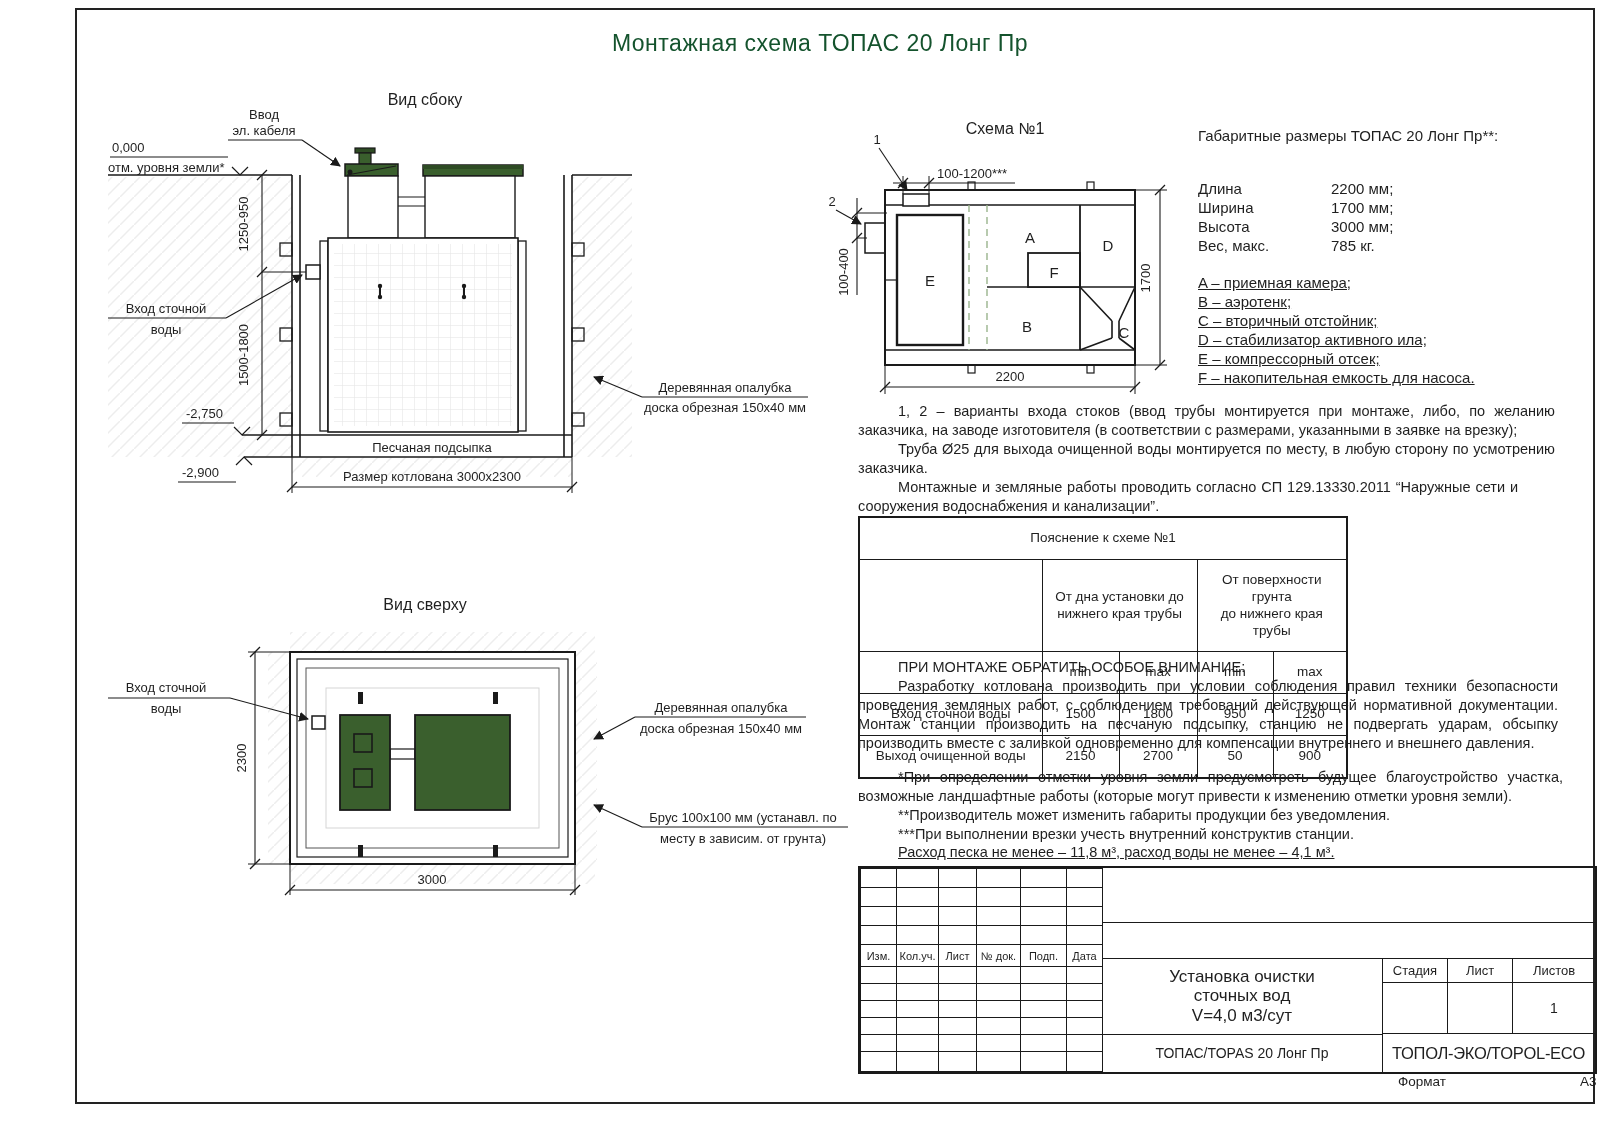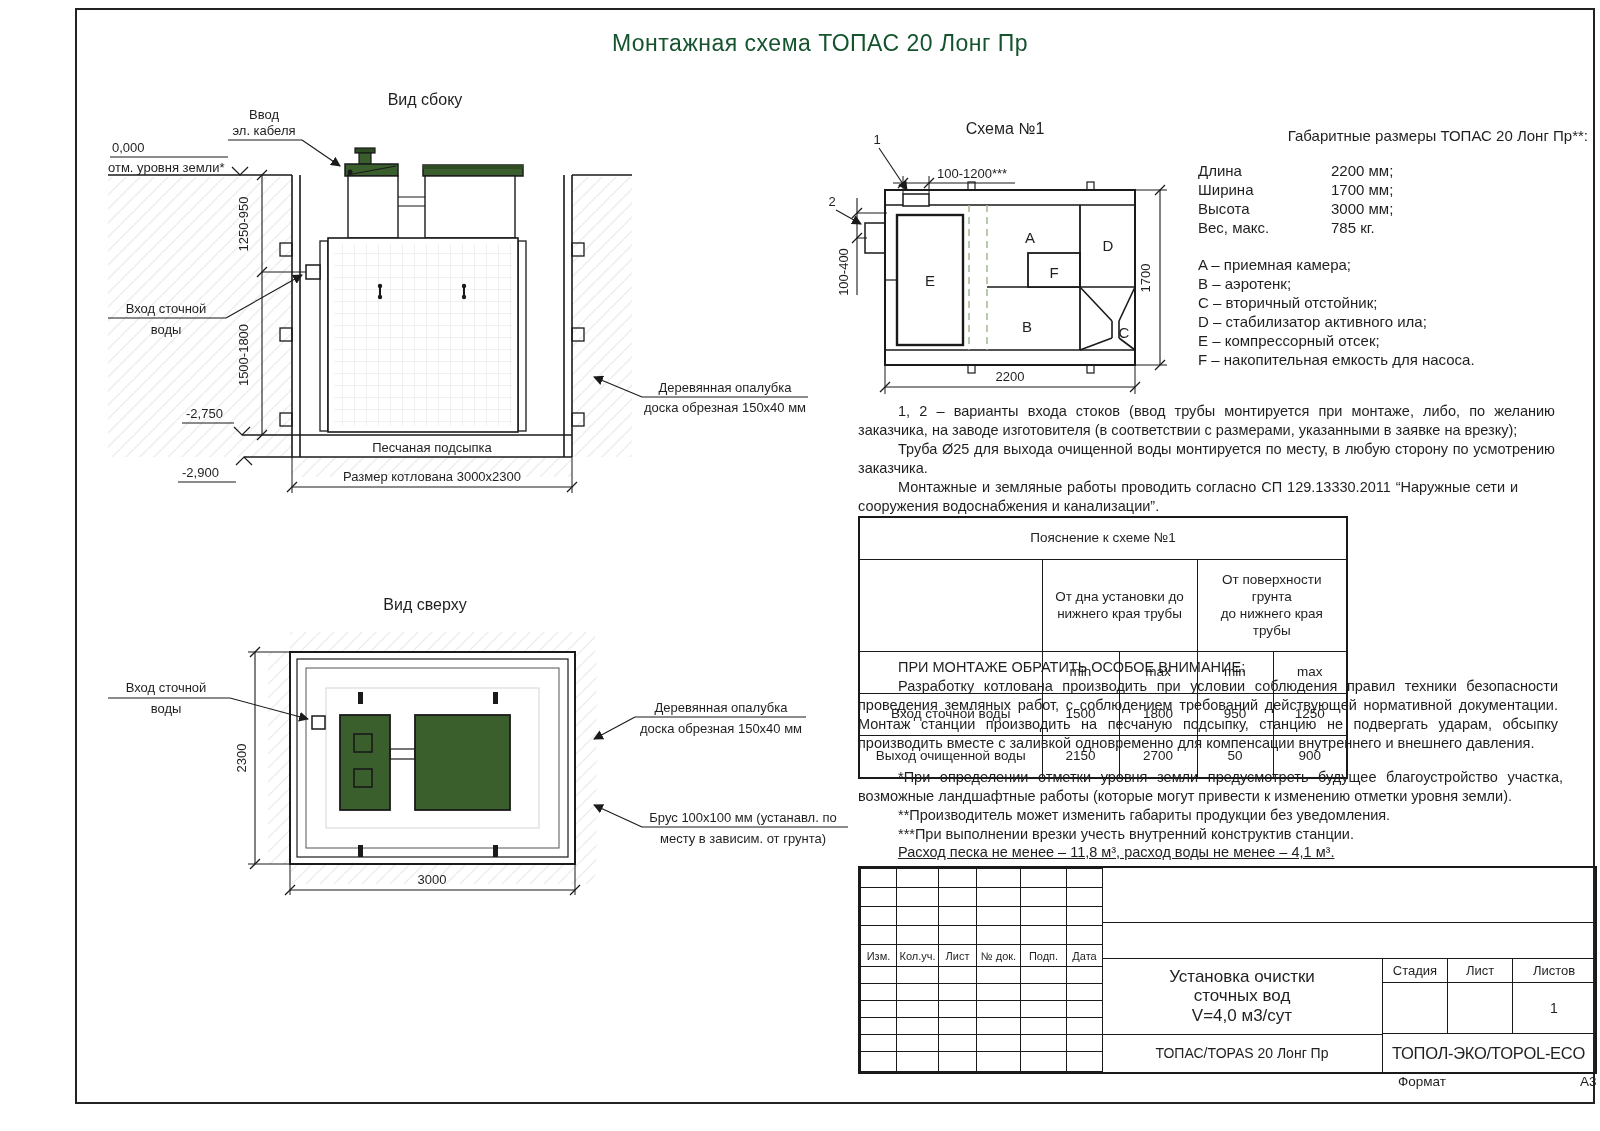--- a/index.html
+++ b/index.html
@@ -10,24 +10,24 @@
   .main-title{font-size:23px;letter-spacing:.5px;color:#14532d;text-align:center;}
   svg text{fill:#1f1f1f;font-family:"Liberation Sans",sans-serif;}
   svg .ln{stroke:#1a1a1a;fill:none;}
   .ts{font-size:16px;}
   .td{font-size:13px;}
   .tc{font-size:15px;}
   
   .para{font-size:14.5px;line-height:19px;text-align:justify;}
   .para p{margin:0;text-indent:40px;}
   .specs{font-size:15px;line-height:19px;}
-  .specs .sp-title{margin-bottom:16px;text-align:right;}
+  .specs .sp-title{margin-bottom:34px;}
   .sp-row{display:flex;}
   .sp-row .lab{width:133px;}
-  .legend{margin-top:18px;}
+  .legend{margin-top:18px;text-decoration:underline;}
   
   table.expl{border-collapse:collapse;table-layout:fixed;font-size:13.5px;}
   table.expl td,table.expl th{border:1.5px solid #1a1a1a;text-align:center;
       vertical-align:middle;padding:12px;font-weight:normal;line-height:1.25;}
   table.expl{border:2px solid #1a1a1a;}
   .underl{text-decoration:underline;}
   
   .tb{border:2px solid #1a1a1a;}
   table.rev{border-collapse:collapse;table-layout:fixed;width:242px;height:204px;}
   table.rev td{border:1.4px solid #1a1a1a;padding:0;text-align:center;

